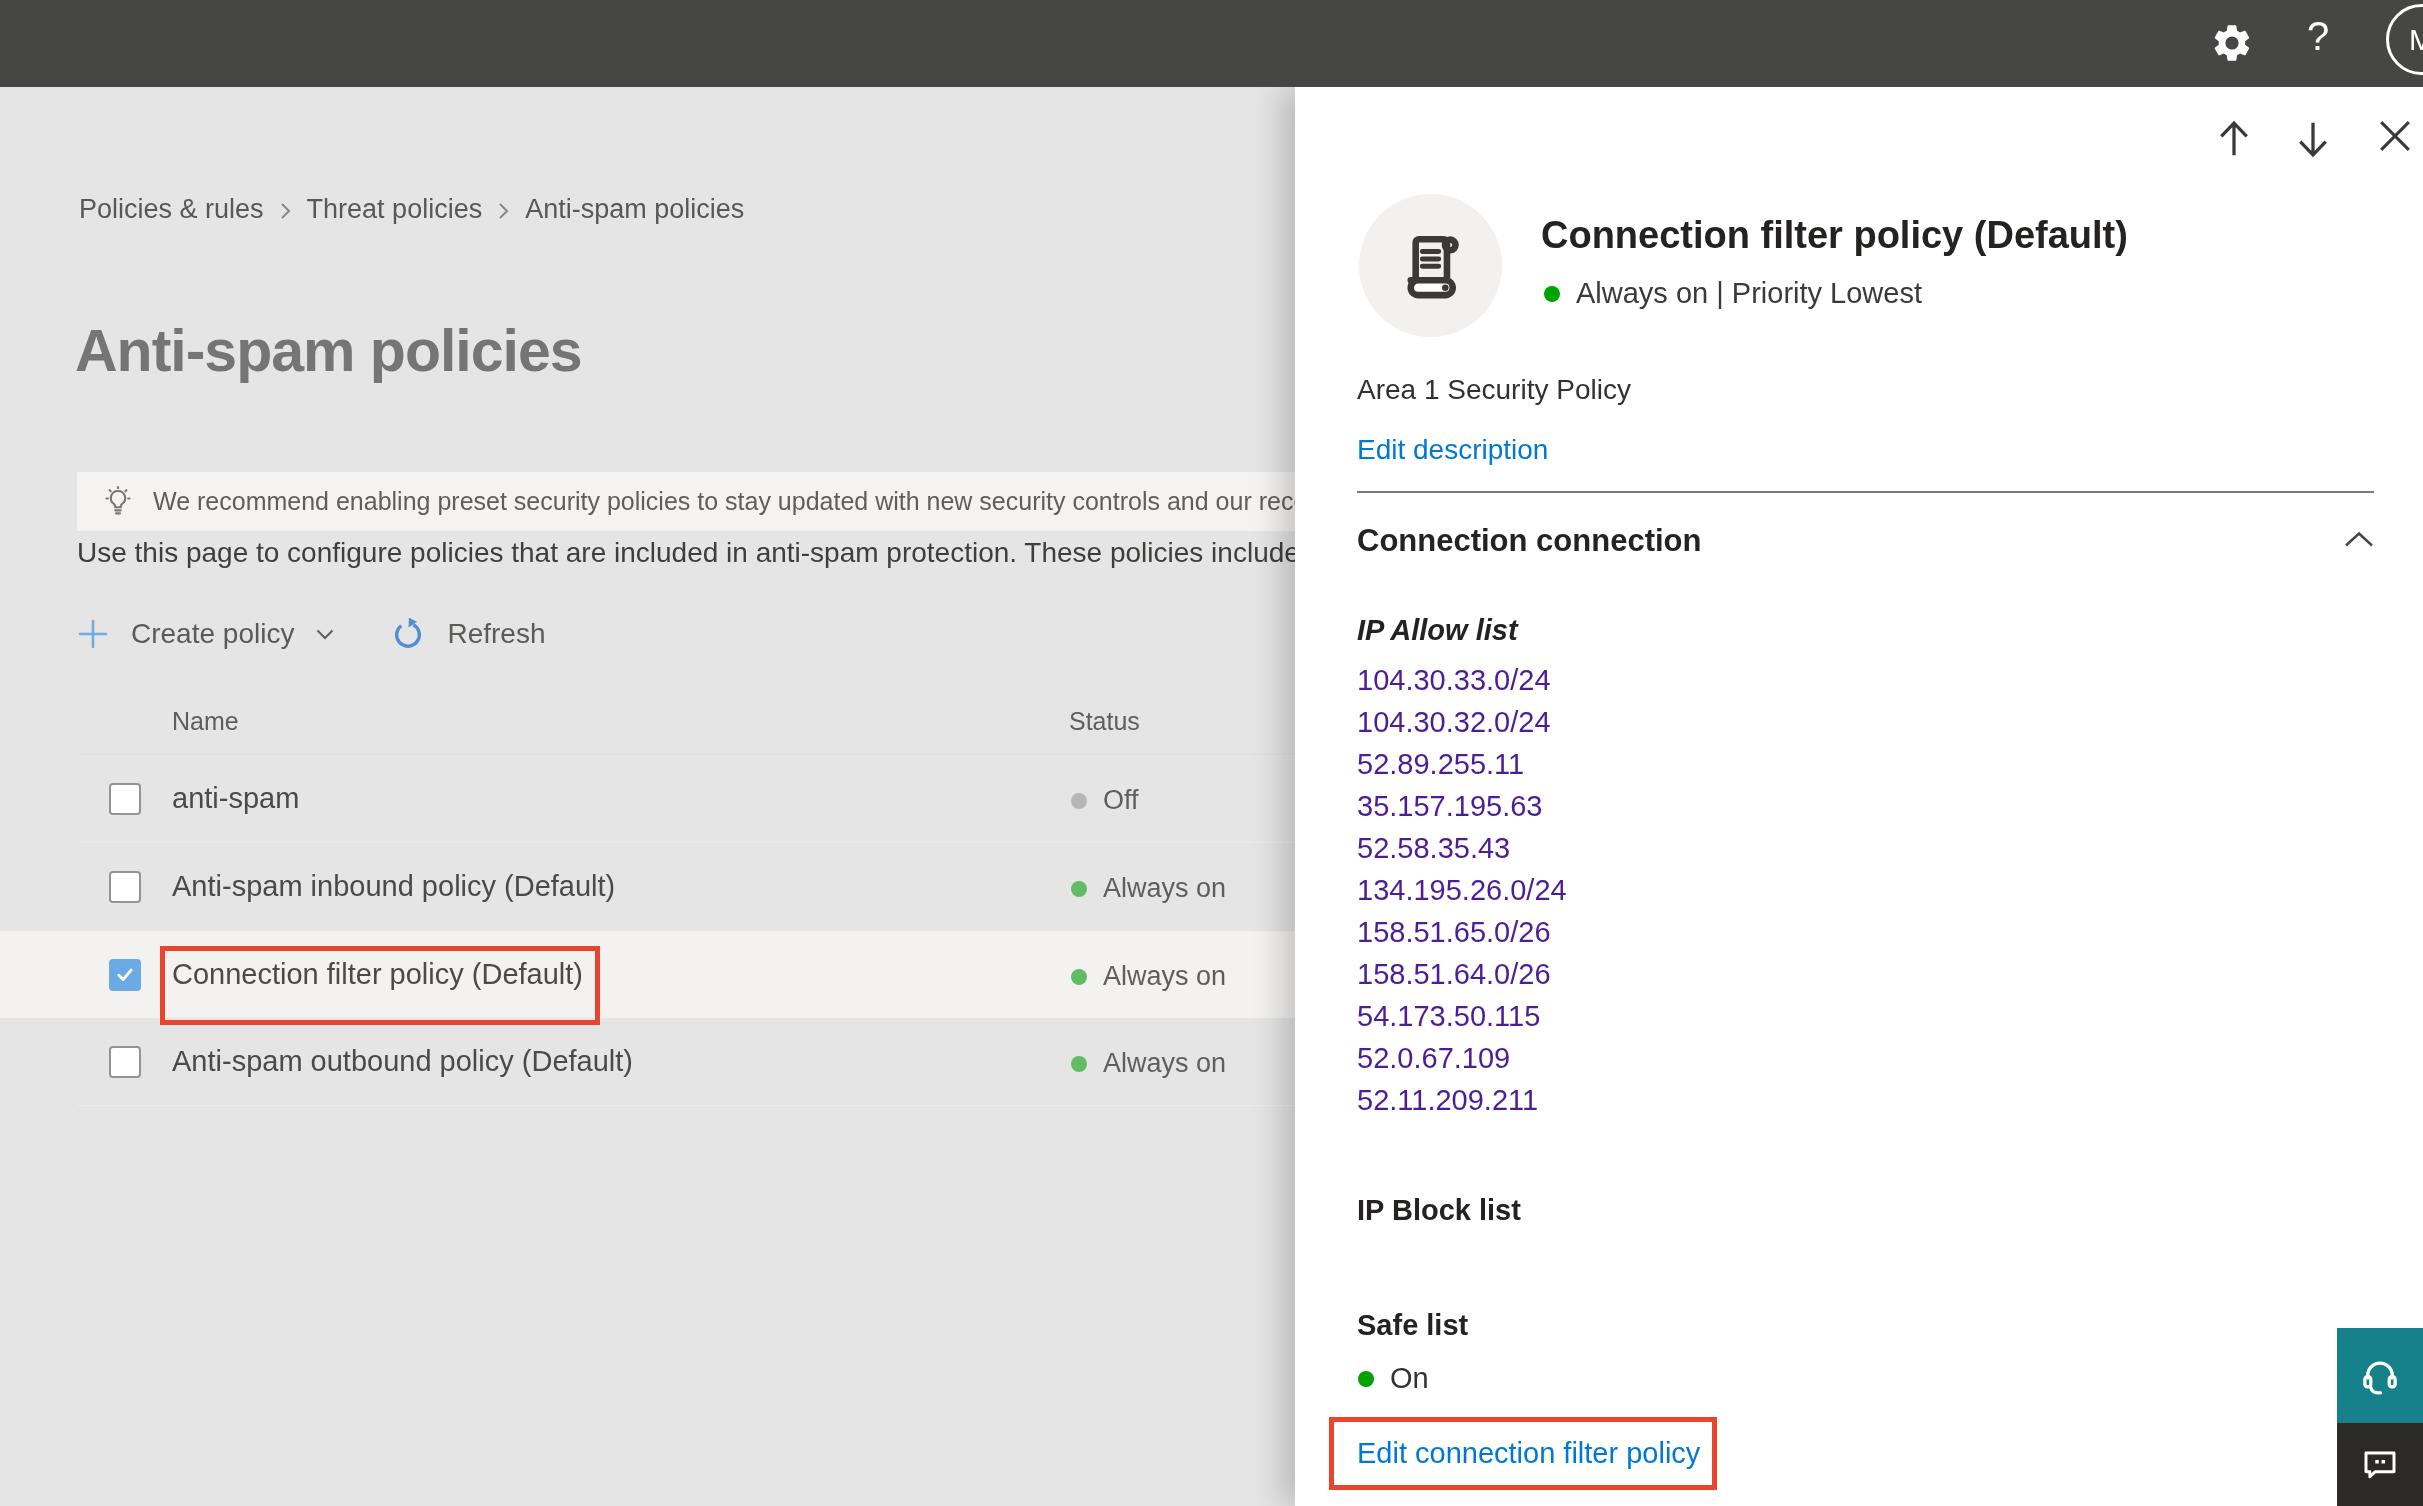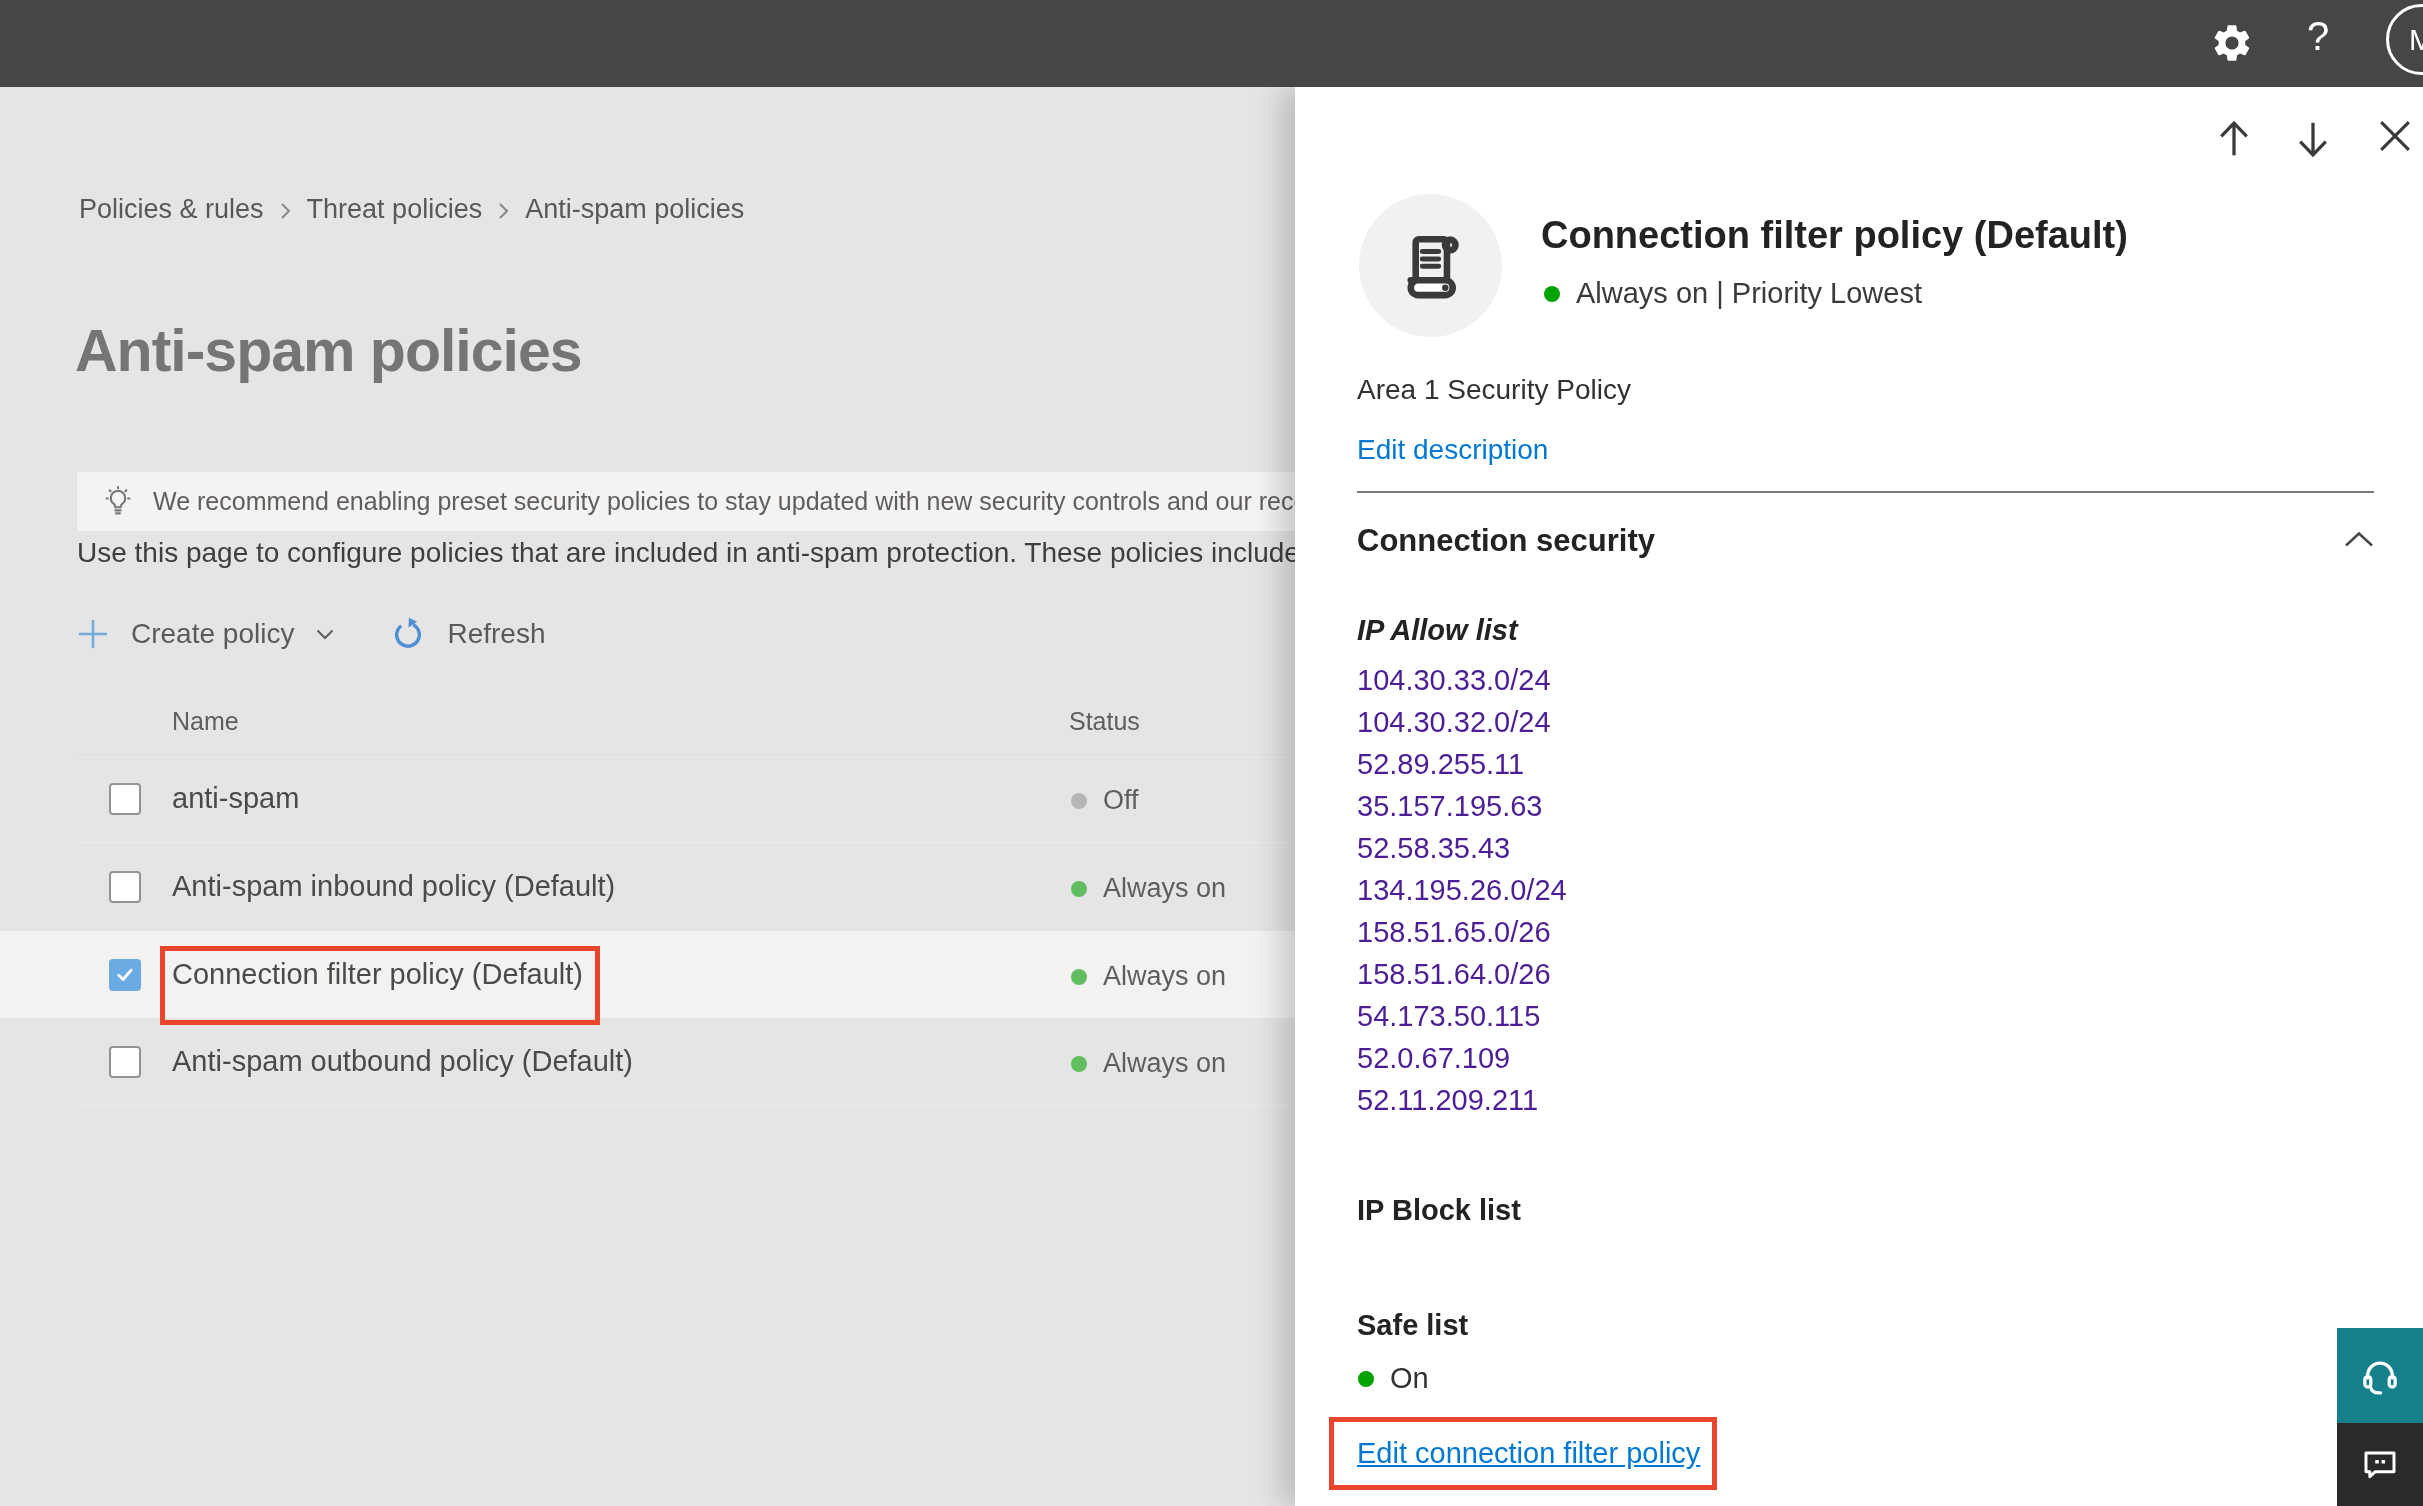--- a/index.html
+++ b/index.html
@@ -82,21 +82,21 @@
   .fly-chevup { position:absolute; left:1049px; top:444px; cursor:pointer; }
 
   .ip-allow-label { position:absolute; left:62px; top:527px; font-size:29px; font-weight:700; color:#242322;font-style:italic; }
   .ip-list { position:absolute; left:62px; top:572px; font-size:29px; color:#4c1d95; line-height:42px; }
 
   .ip-block-label { position:absolute; left:62px; top:1107px; font-size:29px; font-weight:700; color:#242322; }
   .safe-label { position:absolute; left:62px; top:1222px; font-size:29px; font-weight:700; color:#242322; }
   .safe-status { position:absolute; left:63px; top:1275px; display:flex; align-items:center; }
   .safe-status .stxt { margin-left:16px; font-size:29px; color:#323130; }
 
-  .fly-editpolicy { position:absolute; left:62px; top:1350px; font-size:29px;text-decoration:underline; }
+  .fly-editpolicy { position:absolute; left:62px; top:1350px; font-size:29px; }
   .hl-link { left:34px; top:1330px; width:388px; height:73px; }
 
   
   .support { position:absolute; left:2337px; top:1328px; width:86px; height:95px; background:#16808b;
              display:flex; align-items:center; justify-content:center; cursor:pointer; z-index:50; }
   .feedback { position:absolute; left:2337px; top:1423px; width:86px; height:84px; background:#2b2a29;
               display:flex; align-items:center; justify-content:center; cursor:pointer; z-index:50; }
 </style>
 </head>
 <body>
@@ -245,21 +245,21 @@
   <h2 class="fly-title">Connection filter policy (Default)</h2>
   <div class="fly-statusline">
     <span class="dot" style="background: rgb(0, 163, 0);"></span>
     <span class="stxt">Always on | Priority Lowest</span>
   </div>
 
   <div class="fly-desc">Area 1 Security Policy</div>
   <div class="fly-editdesc link">Edit description</div>
   <div class="fly-divider"></div>
 
-  <div class="fly-section-h">Connection security</div>
+  <div class="fly-section-h">Connection connection</div>
   <span class="fly-chevup">
     <svg width="30" height="17" viewBox="0 0 30 17">
         <polyline points="2,14.5 15,2.5 28,14.5" fill="none" stroke="#484644" stroke-width="2.4"></polyline>
       </svg>
   </span>
 
   <div class="ip-allow-label">IP Allow list</div>
   <div class="ip-list">
     <div>104.30.33.0/24</div>
     <div>104.30.32.0/24</div>

